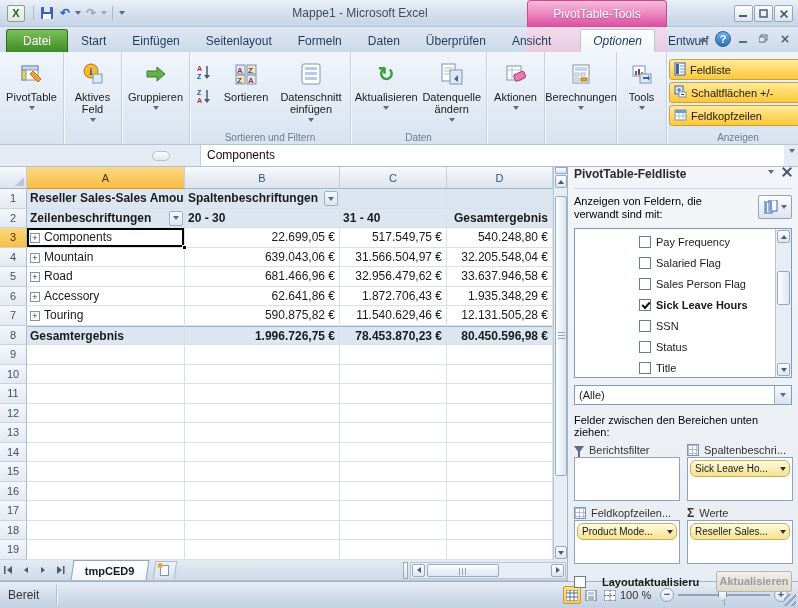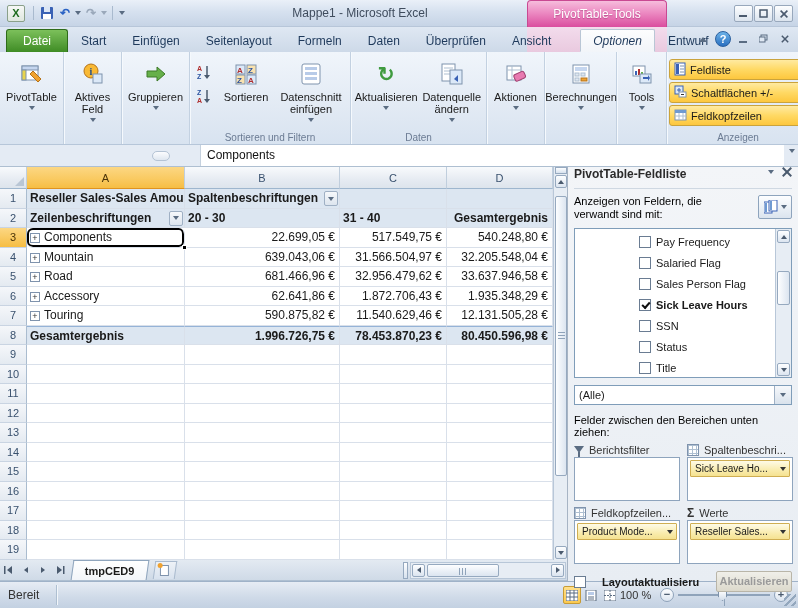--- a/index.html
+++ b/index.html
@@ -86,21 +86,21 @@
   .gcell{position:relative;border-right:1px solid #d9e0ea;border-bottom:1px solid #d9e0ea;font-size:12px;
     line-height:18.5px;padding:0 4px 0 3px;white-space:nowrap;overflow:hidden;background:#fff;}
   .gcell.c0{width:158px;flex:0 0 158px;}
   .gcell.c1{width:155px;flex:0 0 155px;}
   .gcell.c2{width:107px;flex:0 0 107px;}
   .gcell.c3{width:106px;flex:0 0 106px;}
   .gcell.hdr,.gcell.total{background:#dce6f1;}
   .gcell.total{border-top:1px solid #95b3d7;}
   .gcell.b{font-weight:bold;}
   .gcell.r{text-align:right;}
-  .gcell.selcell{box-shadow:inset 0 0 0 2px #000;overflow:visible;z-index:5;border-radius:6px;}
+  .gcell.selcell{box-shadow:inset 0 0 0 2px #000;overflow:visible;z-index:5;}
   .fillhandle{position:absolute;right:-3px;bottom:-3px;width:5px;height:5px;background:#000;border:1px solid #fff;z-index:6;}
   .expbox{display:inline-block;width:10px;height:10px;border:1px solid #7f93ad;background:#fff;font-size:9px;
     line-height:8px;text-align:center;color:#333;margin-right:4px;vertical-align:0px;}
   .celldd{position:absolute;right:1px;top:2px;width:14px;height:15px;background:linear-gradient(#f6f8fb,#dde5ee);
     border:1px solid #9fb0c4;border-radius:2px;display:flex;align-items:center;justify-content:center;}
 
   
   #vscroll{position:absolute;left:553px;top:167px;width:14px;height:393px;background:#e7edf4;border-left:1px solid #b8c7d8;}
   .vsplit{position:absolute;left:1px;top:0;width:12px;height:7px;background:linear-gradient(#fdfeff,#d8e2ee);border:1px solid #96a9bf;}
   .sarrow{position:absolute;left:1px;width:12px;height:13px;background:linear-gradient(#fdfeff,#dce5f0);border:1px solid #96a9bf;
@@ -176,21 +176,21 @@
     border-left:2px solid #111;border-bottom:2px solid #111;transform:rotate(-48deg);}
   .flabel.b{font-weight:bold;}
   #flscroll{position:absolute;right:0;top:0;width:16px;height:148px;background:#e7edf4;border-left:1px solid #b8c7d8;}
   #flscroll .sarrow{left:1px;width:13px;}
   #flthumb{position:absolute;left:1px;top:42px;width:13px;height:34px;background:linear-gradient(90deg,#fdfeff,#dce5f0);
     border:1px solid #96a9bf;border-radius:2px;}
   #areaslabel{margin-top:9px;font-size:11px;color:#000;}
   #areas{margin-top:4px;display:grid;grid-template-columns:106px 106px;column-gap:7px;row-gap:4px;}
   .areahead{height:15px;display:flex;align-items:center;gap:5px;font-size:11px;color:#333;overflow:hidden;white-space:nowrap;}
   .areabox{height:44px;background:#fff;border:1px solid #8ea4bd;padding:2px;}
-  .chip{height:17px;background:linear-gradient(#fefbe7,#f9ecae 60%,#f5e291);border:1px solid #cfae52;border-radius:1px;
+  .chip{height:17px;background:linear-gradient(#fefbe7,#f9ecae 60%,#f5e291);border:1px solid #cfae52;border-radius:6px;
     font-size:10px;line-height:15px;padding:0 14px 0 4px;position:relative;white-space:nowrap;overflow:hidden;}
   .chip .caret{position:absolute;right:3px;top:6px;border-top-color:#333;}
   #panelbottom{margin-top:7px;display:flex;align-items:center;gap:16px;font-weight:bold;}
   #panelbottom .lbl{font-size:11px;flex:1;white-space:nowrap;overflow:hidden;}
   #updatebtn{width:76px;height:21px;background:linear-gradient(#f0efe9,#dcd9cc);border:1px solid #b9b5a8;border-radius:2px;
     color:#9a9a9a;font-size:11px;text-align:center;line-height:19px;}
   .funnel{width:0;height:0;border-left:5px solid transparent;border-right:5px solid transparent;border-top:7px solid #5a6c82;position:relative;}
   .funnel:after{content:"";position:absolute;left:-1px;top:-1px;width:2px;height:7px;background:#5a6c82;}
   .gridicon{width:12px;height:12px;background:
     linear-gradient(#dfe7f0 0 0) padding-box,#fff;border:1px solid #7f93ad;

